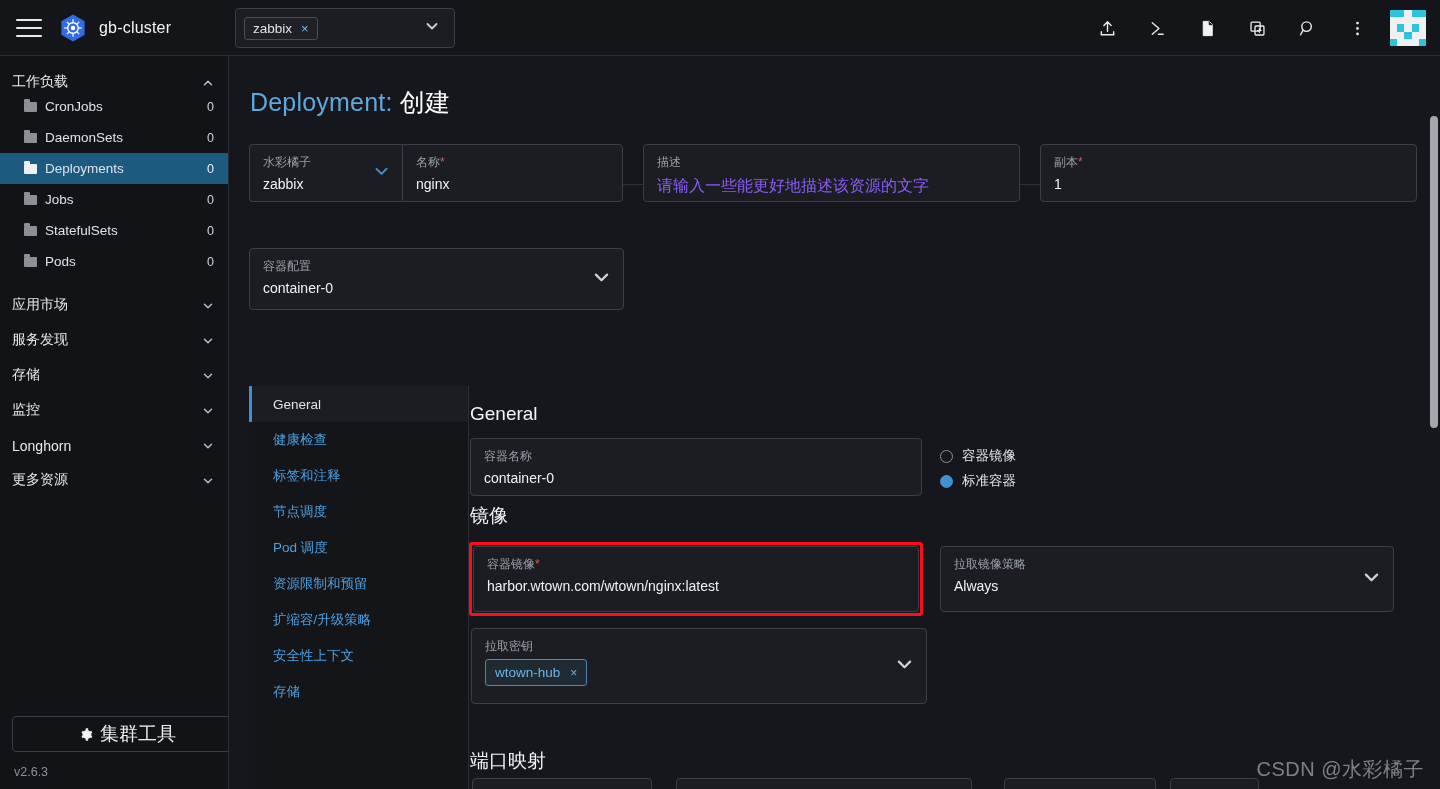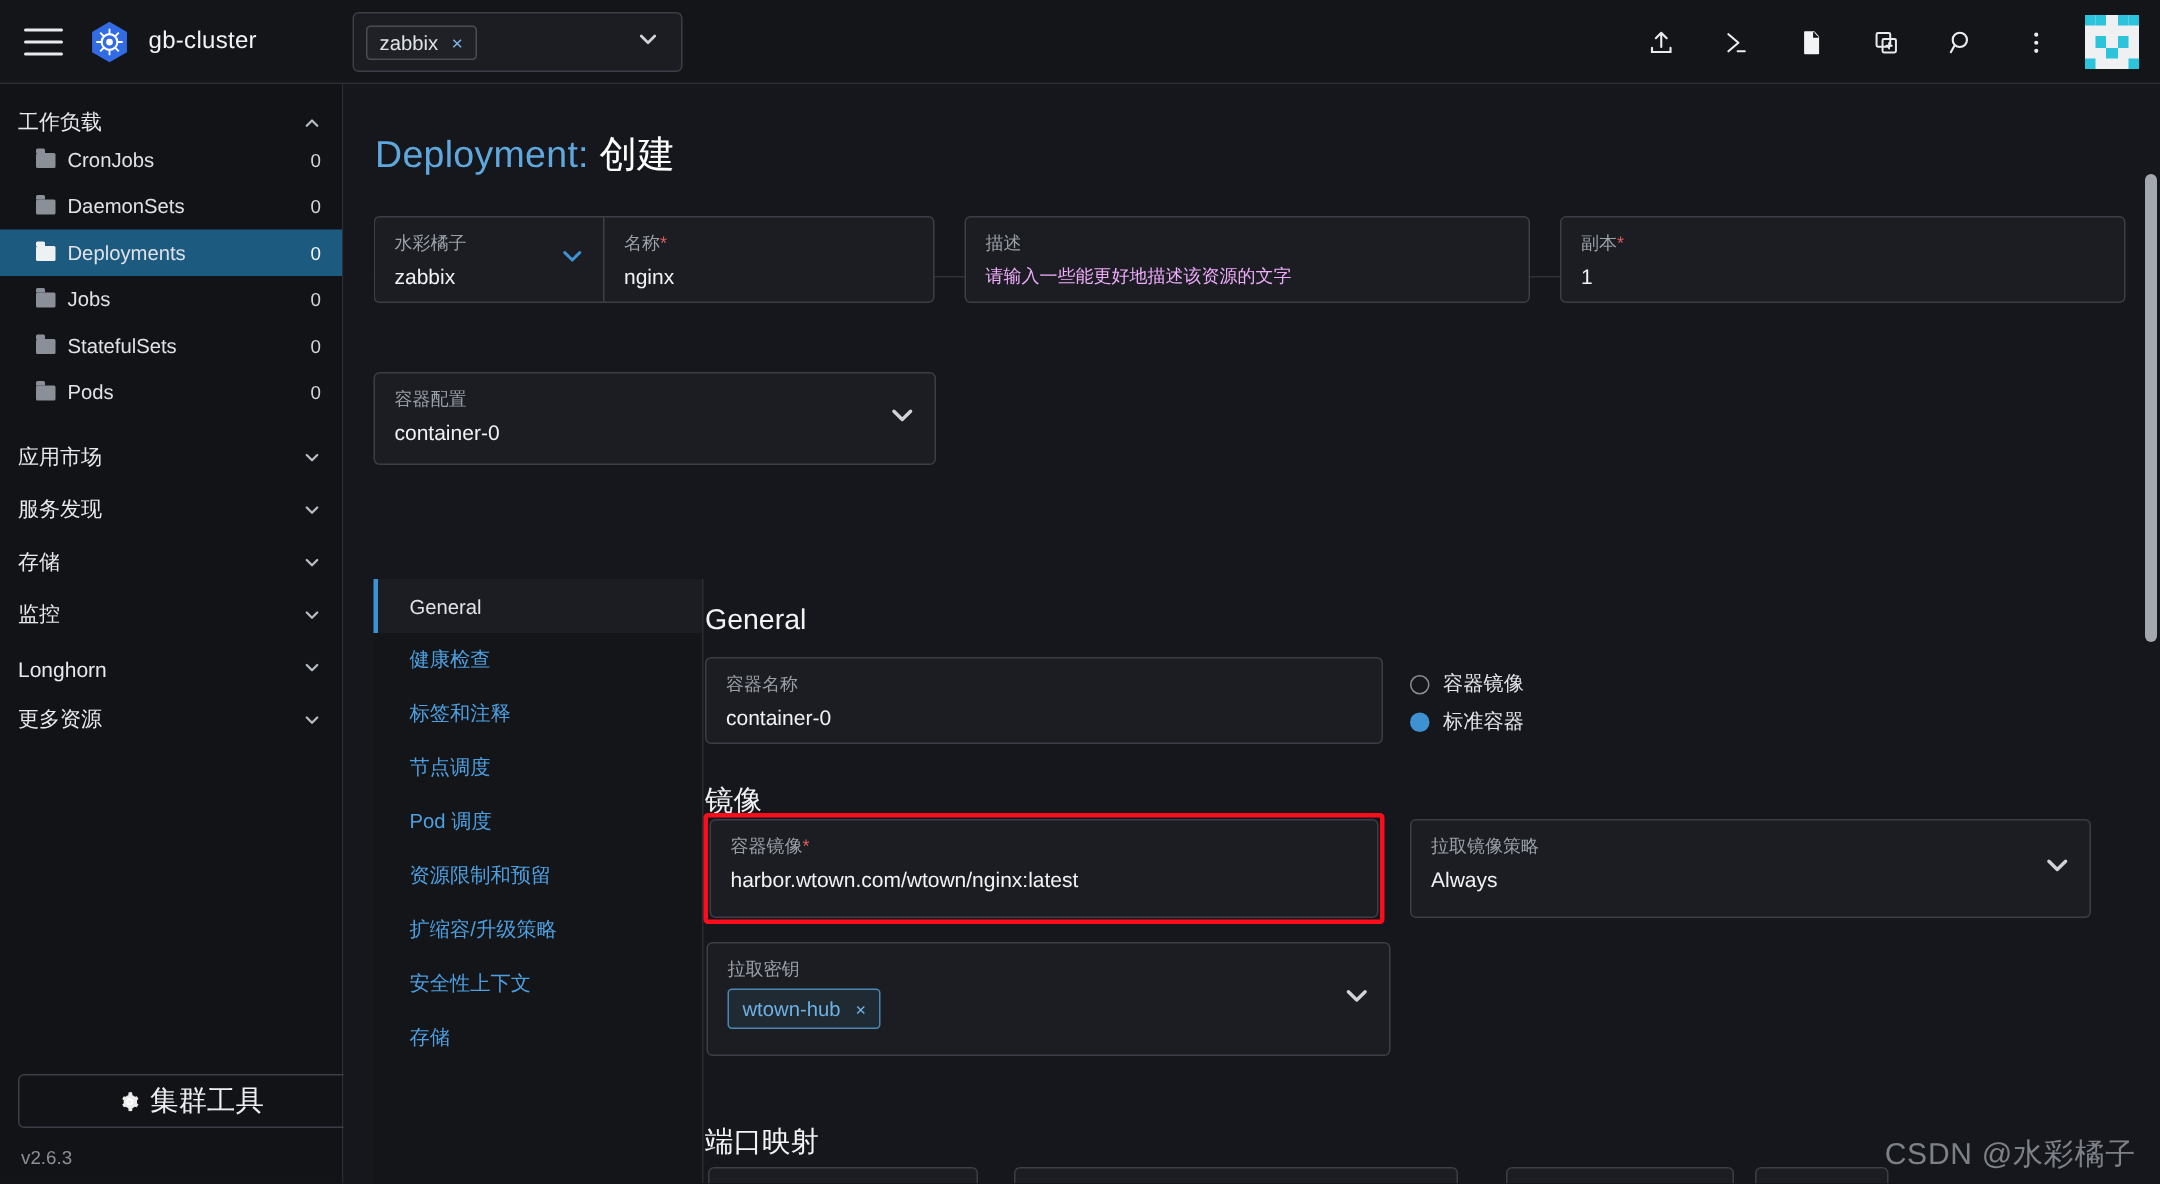--- a/index.html
+++ b/index.html
@@ -109,21 +109,21 @@
 
   .rule { position: absolute; left: 20px; top: 128px; width: 1168px; height: 1px; background: #2e3138; }
 
   .field {
     background: #1b1d22; border: 1px solid #3b3e46; border-radius: 4px;
     position: absolute; padding: 10px 12px 0 13px;
   }
   .field .lbl { font-size: 12px; color: #9aa0a8; line-height: 14px; }
   .field .lbl .req { color: #e05b5b; font-size: 12px; }
   .field .val { font-size: 14px; color: #f0f2f4; margin-top: 7px; }
-  .field .ph  { font-size: 12px; color: #f0abfc; margin-top: 7px; }
+  .field .ph  { font-size: 16px; color: #8b5cf6; margin-top: 7px; }
   .caret {
     position: absolute; right: 12px; top: 50%; transform: translateY(-50%);
     color: #cfd3d8; pointer-events: none;
   }
   .caret.blue { color: #3f92d2; }
 
   
   .tabs {
     position: absolute; left: 20px; top: 330px; width: 220px; height: 403px;
     background: #141519; border-right: 1px solid #2b2d33;
@@ -466,21 +466,21 @@
 
     <div class="radio-row" style="position:absolute; left:470px; top:61px;">
       <span class="radio"></span>
       <span>容器镜像</span>
     </div>
     <div class="radio-row" style="position:absolute; left:470px; top:86px;">
       <span class="radio on"></span>
       <span>标准容器</span>
     </div>
 
-    <div class="sect-h" style="position:absolute; left:0; top:117px;margin-top:18px;">镜像</div>
+    <div class="sect-h" style="position:absolute; left:0; top:117px;">镜像</div>
 
     <div class="redbox" style="left:-1px; top:156px; width:454px; height:74px;"></div>
     <div class="field" style="left:3px; top:160px; width:446px; height:66px;">
       <div class="lbl">
         <span>容器镜像</span><span class="req">*</span>
       </div>
       <div class="val">harbor.wtown.com/wtown/nginx:latest</div>
     </div>
 
     <div class="field" style="left:470px; top:160px; width:454px; height:66px;">

